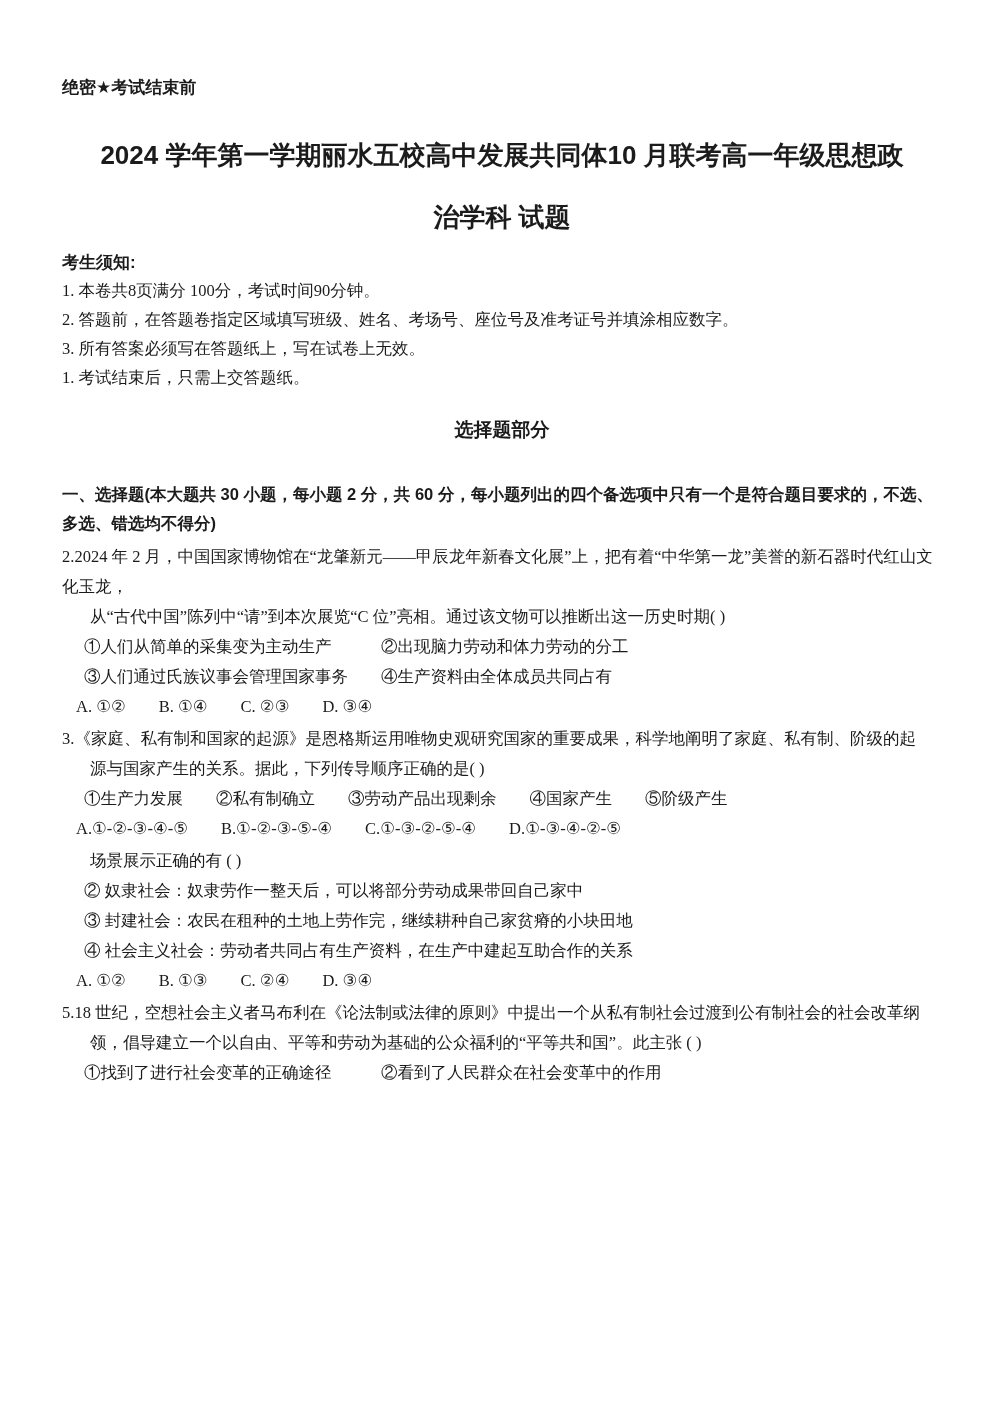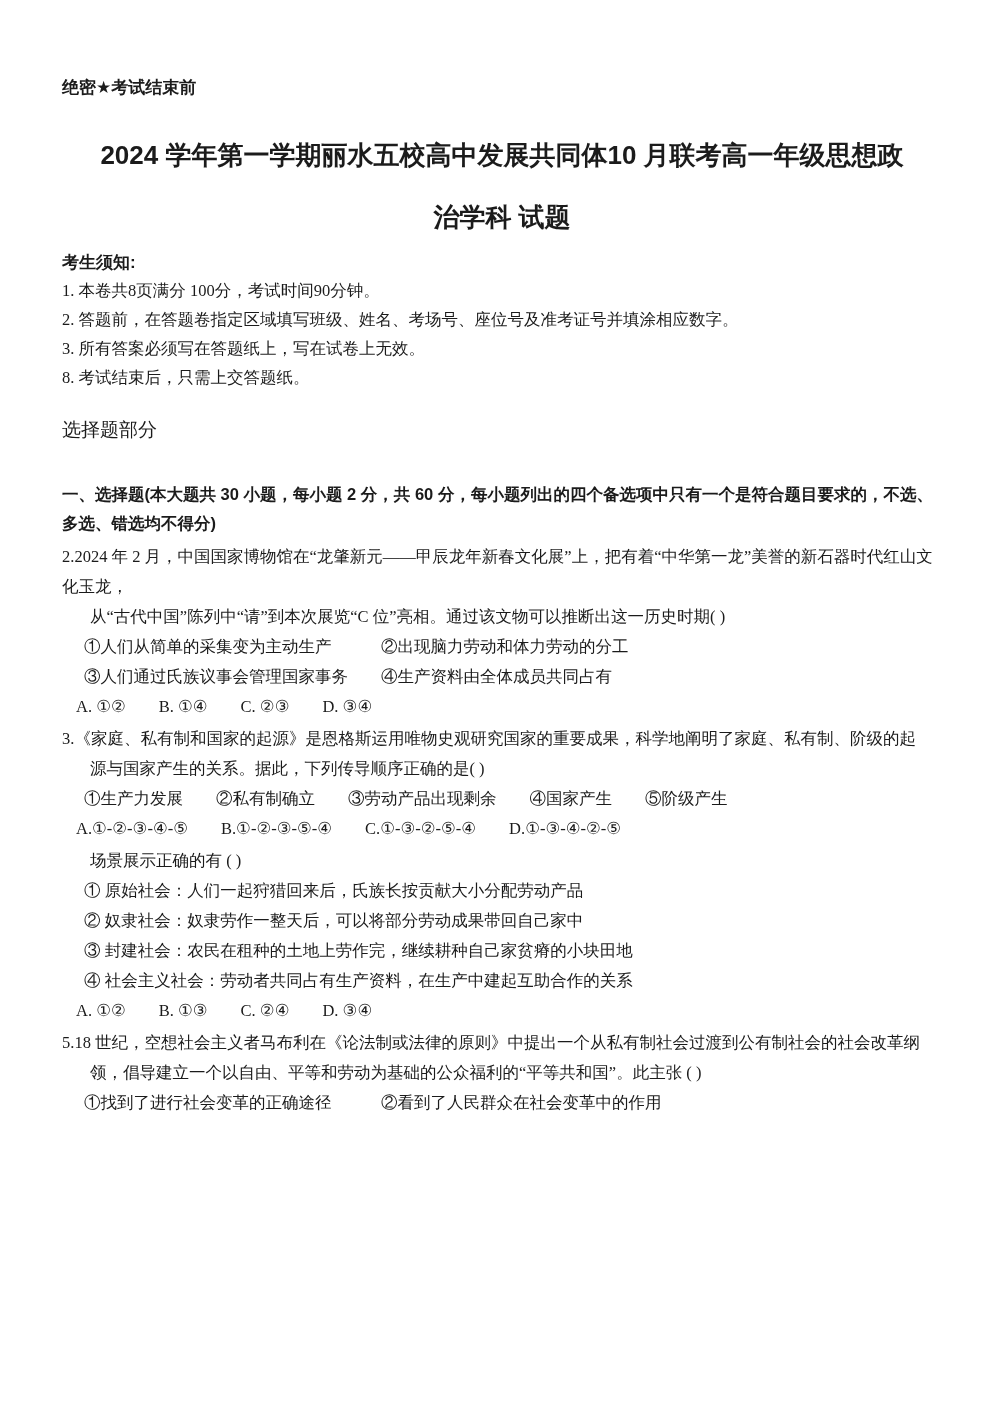--- a/index.html
+++ b/index.html
@@ -35,22 +35,23 @@
     font-weight: bold;
     font-size: 17px;
     line-height: 26px;
   }
   .notice-item {
     font-size: 16.5px;
     line-height: 29px;
   }
   .section-heading {
     margin-top: 26px;
+    text-align: center;
     font-family: "Liberation Sans", "DejaVu Sans", sans-serif;
-    font-weight: normal;
+    font-weight: bold;
     font-size: 19px;
     line-height: 24px;
   }
   .instruction {
     margin-top: 38px;
     font-family: "Liberation Sans", "DejaVu Sans", sans-serif;
     font-weight: bold;
     font-size: 16.5px;
   }
   .instruction .q-line { line-height: 29px; }
@@ -71,21 +72,21 @@
   <div class="title-block">
     <div class="title-line">2024 学年第一学期丽水五校高中发展共同体10 月联考高一年级思想政</div>
     <div class="title-line">治学科 试题</div>
   </div>
 
   <div class="notice-heading">考生须知:</div>
   <div>
     <div class="notice-item">1. 本卷共8页满分 100分，考试时间90分钟。</div>
     <div class="notice-item">2. 答题前，在答题卷指定区域填写班级、姓名、考场号、座位号及准考证号并填涂相应数字。</div>
     <div class="notice-item">3. 所有答案必须写在答题纸上，写在试卷上无效。</div>
-    <div class="notice-item">8. 考试结束后，只需上交答题纸。</div>
+    <div class="notice-item">1. 考试结束后，只需上交答题纸。</div>
   </div>
 
   <div class="section-heading">选择题部分</div>
 
   <div class="instruction">
     <div class="q-line">一、选择题(本大题共 30 小题，每小题 2 分，共 60 分，每小题列出的四个备选项中只有一个是符合题目要求的，不选、</div>
     <div class="q-line">多选、错选均不得分)</div>
   </div>
 
   <div class="questions">
@@ -101,21 +102,20 @@
 
     <div class="question">
       <div class="q-line">3.《家庭、私有制和国家的起源》是恩格斯运用唯物史观研究国家的重要成果，科学地阐明了家庭、私有制、阶级的起</div>
       <div class="q-line q-cont">源与国家产生的关系。据此，下列传导顺序正确的是( )</div>
       <div class="q-line q-opt">①生产力发展　　②私有制确立　　③劳动产品出现剩余　　④国家产生　　⑤阶级产生</div>
       <div class="q-line q-ans">A.①-②-③-④-⑤　　B.①-②-③-⑤-④　　C.①-③-②-⑤-④　　D.①-③-④-②-⑤</div>
     </div>
 
     <div class="question">
       <div class="q-line q-cont">场景展示正确的有 ( )</div>
-      <div class="q-line q-opt">① 原始社会：人们一起狩猎回来后，氏族长按贡献大小分配劳动产品</div>
       <div class="q-line q-opt">② 奴隶社会：奴隶劳作一整天后，可以将部分劳动成果带回自己家中</div>
       <div class="q-line q-opt">③ 封建社会：农民在租种的土地上劳作完，继续耕种自己家贫瘠的小块田地</div>
       <div class="q-line q-opt">④ 社会主义社会：劳动者共同占有生产资料，在生产中建起互助合作的关系</div>
       <div class="q-line q-ans">A. ①②　　B. ①③　　C. ②④　　D. ③④</div>
     </div>
 
     <div class="question">
       <div class="q-line">5.18 世纪，空想社会主义者马布利在《论法制或法律的原则》中提出一个从私有制社会过渡到公有制社会的社会改革纲</div>
       <div class="q-line q-cont">领，倡导建立一个以自由、平等和劳动为基础的公众福利的“平等共和国”。此主张 ( )</div>
       <div class="q-line q-opt">①找到了进行社会变革的正确途径　　　②看到了人民群众在社会变革中的作用</div>

